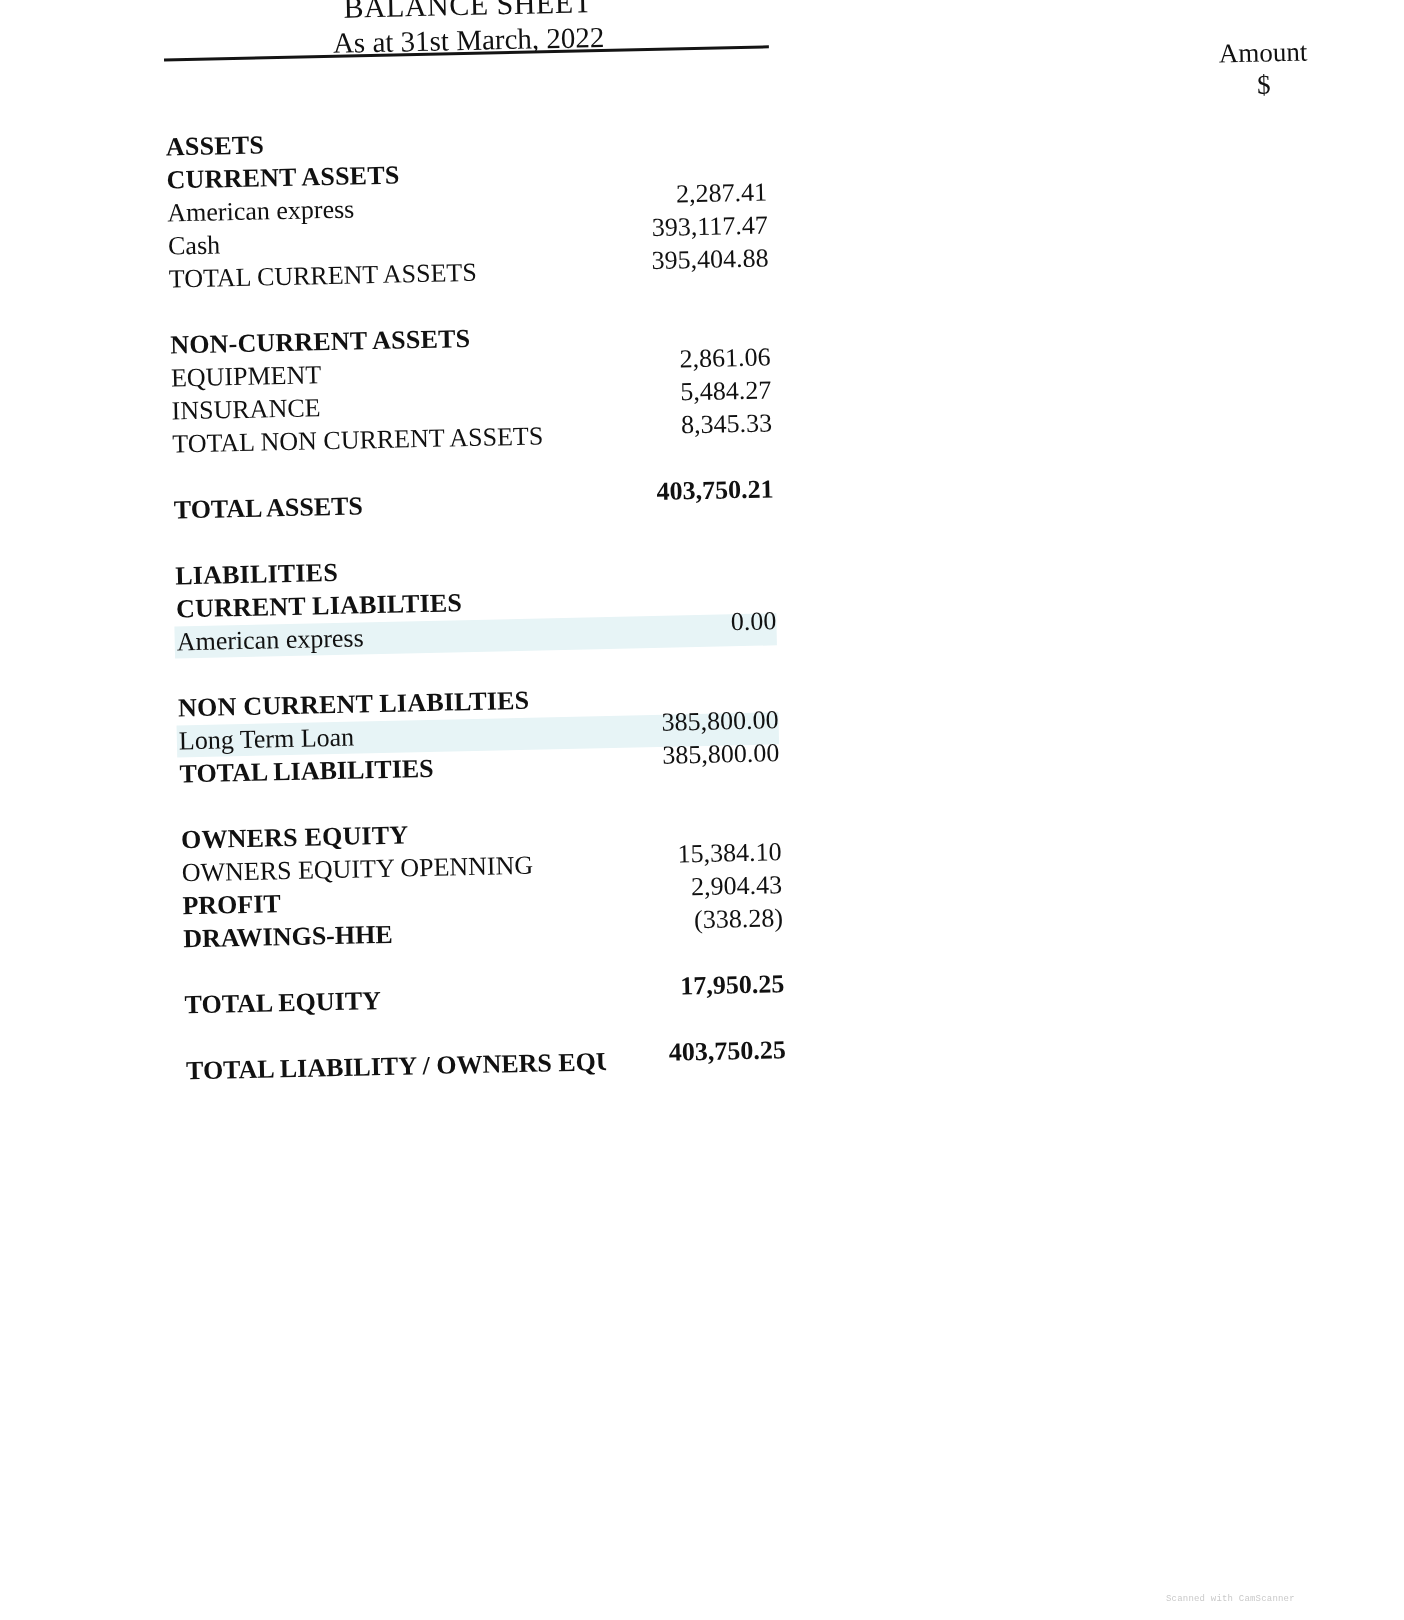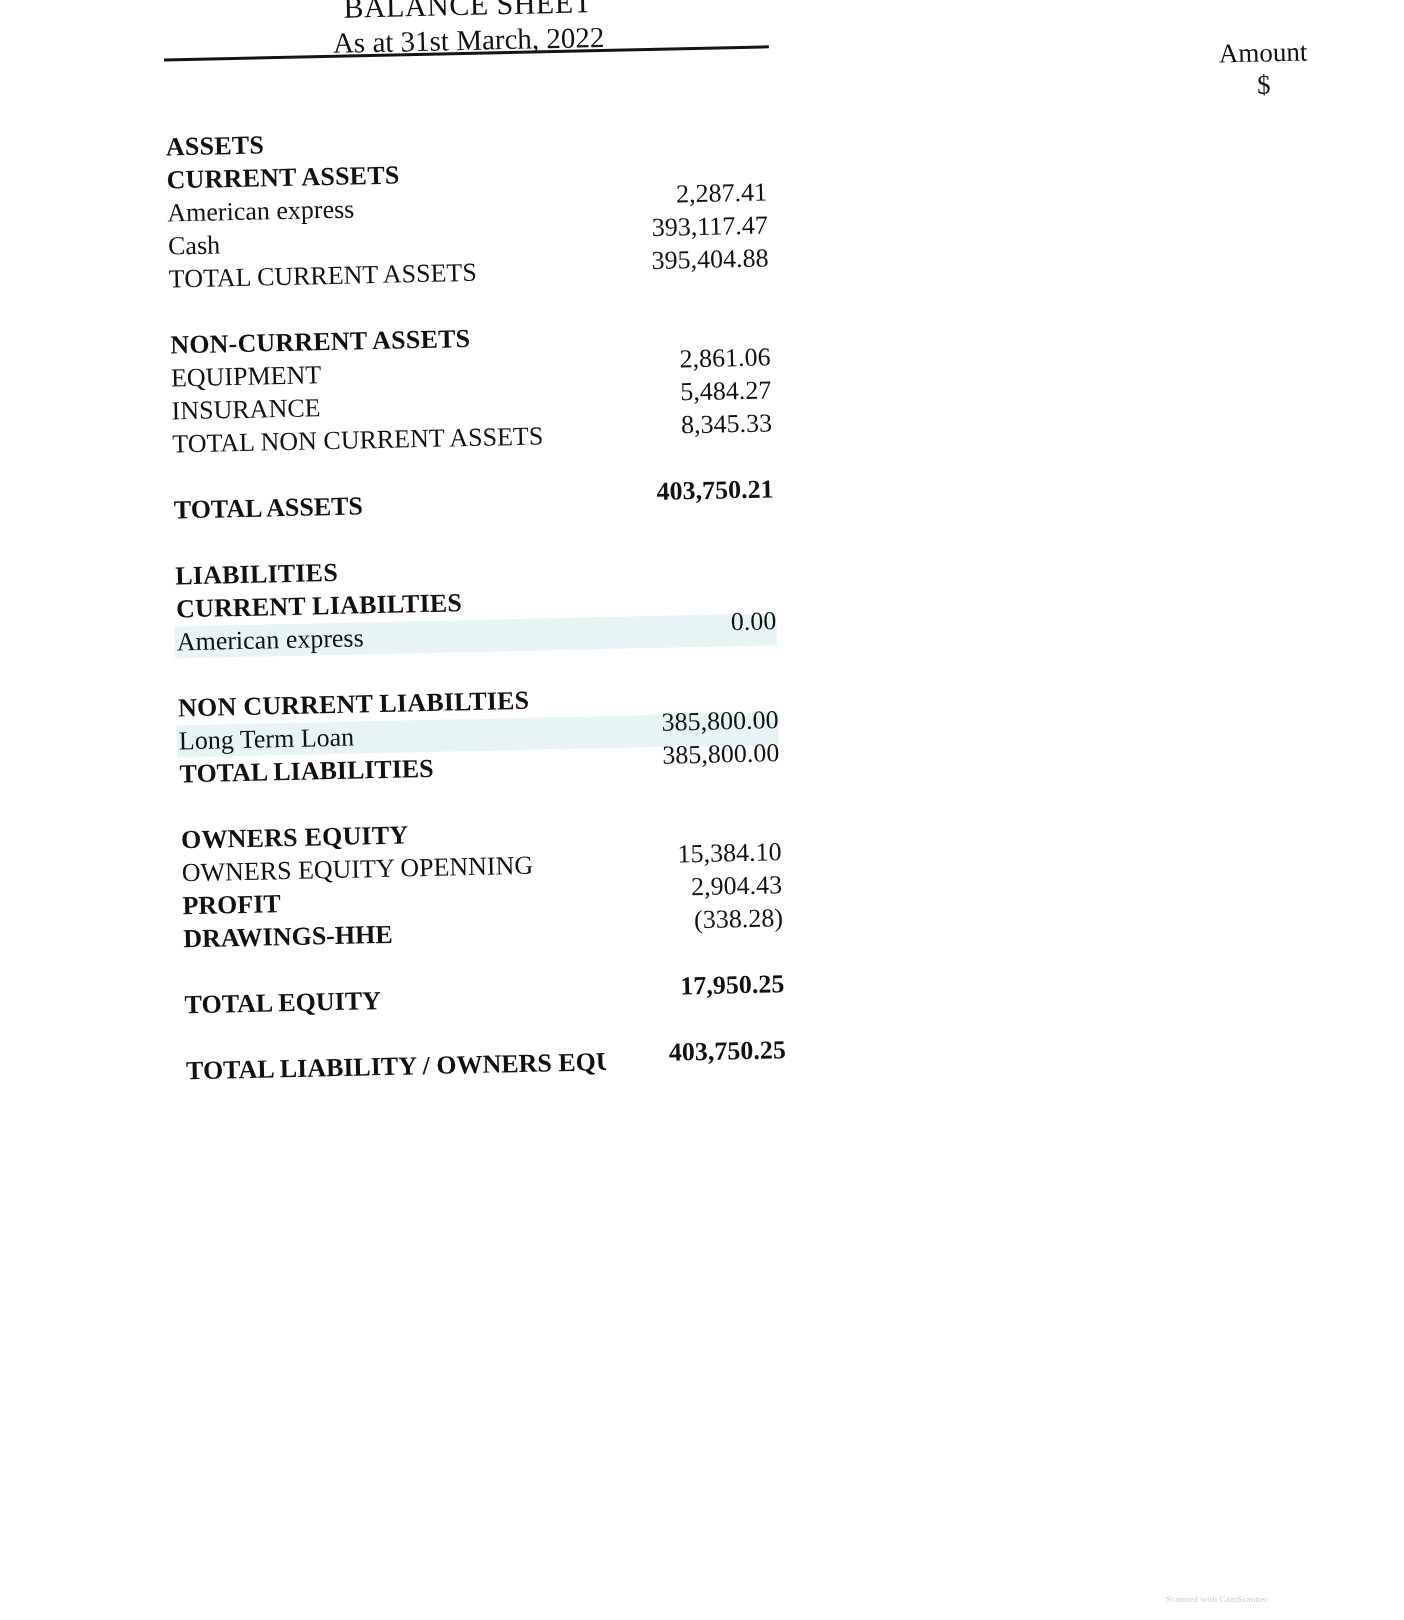--- a/index.html
+++ b/index.html
@@ -135,21 +135,21 @@
   }
 
   
   .watermark {
     position: absolute;
     left: 1166px;
     top: 1594px;
     font-size: 9px;
     letter-spacing: 0.2px;
     color: #c9c9c9;
-    font-family: Liberation Serif, serif;
+    font-family: Liberation Mono, monospace;
     white-space: nowrap;
   }
 </style>
 <style>.row.highlight::before{background:#e7f4f6;}</style></head>
 <body>
 
 <div id="page">
 
   <div id="sheet">
 

